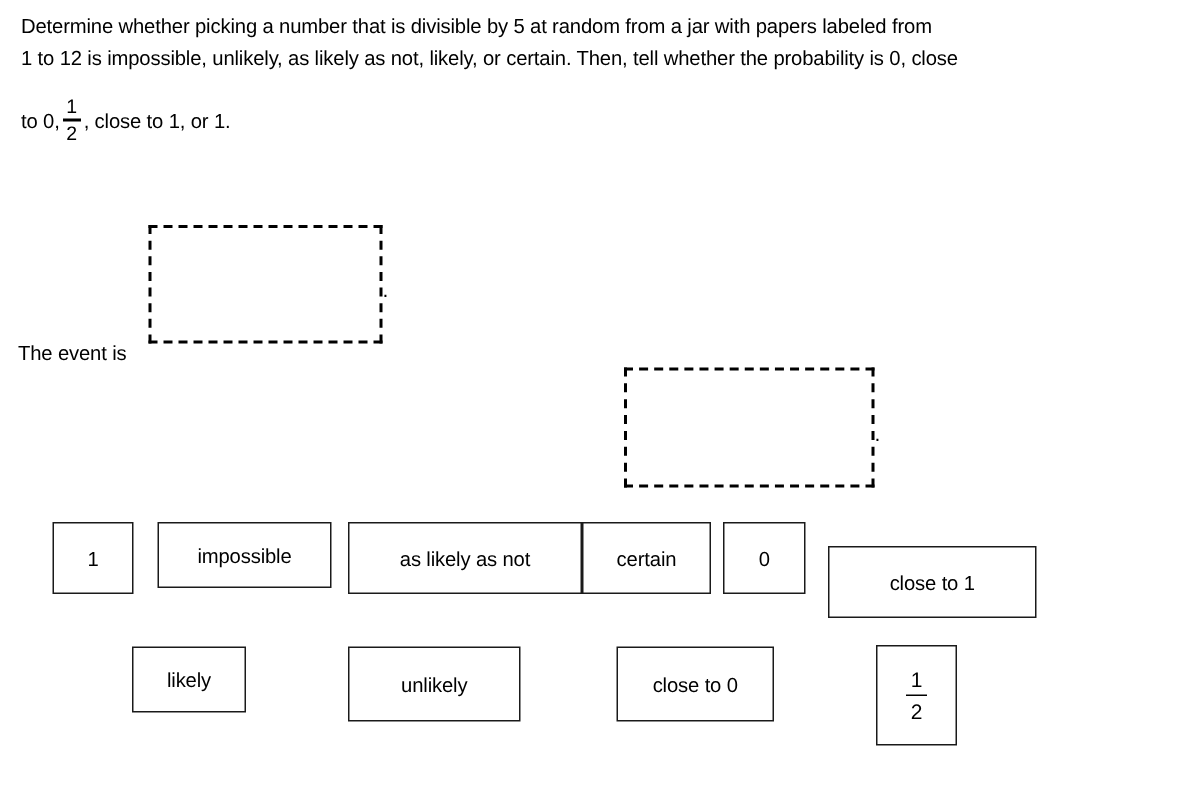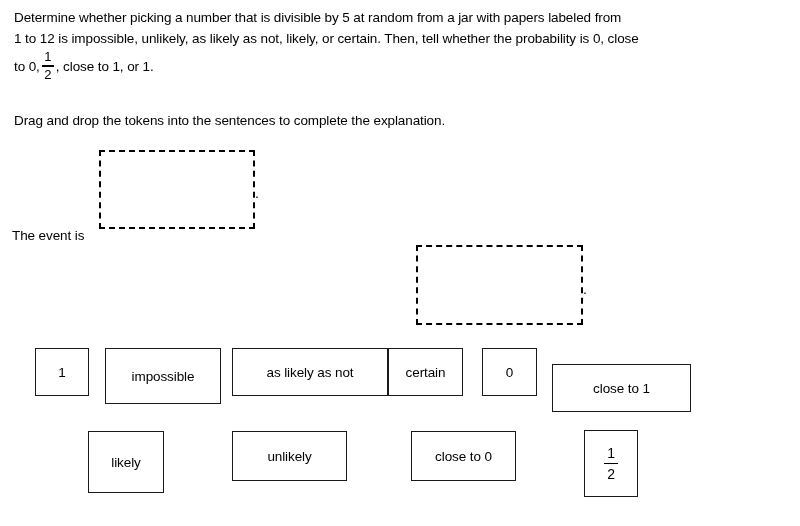--- a/index.html
+++ b/index.html
@@ -35,21 +35,21 @@
     line-height: 21px;
     letter-spacing: -0.1px;
   }
   .prompt-line {
     white-space: nowrap;
   }
   .prompt-line-3 {
     display: flex;
     align-items: center;
     height: 30px;
-    margin-top: 2px;
+    margin-top: 16px;
   }
 
   
   .frac-inline {
     display: inline-flex;
     flex-direction: column;
     align-items: center;
     justify-content: center;
     vertical-align: middle;
     margin: 0 2px;
@@ -152,28 +152,28 @@
     background: #000;
   }
   .token.frac-token .den {
     font-size: 14px;
     line-height: 16px;
     padding-top: 2px;
   }
 
   
   #token-1              { left: 31px;  top: 348px; width: 54px;  height: 48px; }
-  #token-impossible     { left: 101px; top: 348px; width: 116px; height: 56px; }
+  #token-impossible     { left: 101px; top: 348px; width: 116px; height: 44px; }
   #token-as-likely-as-not { left: 228px; top: 348px; width: 156px; height: 48px; }
-  #token-certain        { left: 384px; top: 348px; width: 75px;  height: 48px; }
+  #token-certain        { left: 384px; top: 348px; width: 86px;  height: 48px; }
   #token-0              { left: 478px; top: 348px; width: 55px;  height: 48px; }
   #token-close-to-1     { left: 548px; top: 348px; width: 139px; height: 48px; margin-top: 16px; }
 
   
-  #token-likely         { left: 84px;  top: 431px; width: 76px;  height: 62px; }
+  #token-likely         { left: 84px;  top: 431px; width: 76px;  height: 44px; }
   #token-unlikely       { left: 228px; top: 431px; width: 115px; height: 50px; }
   #token-close-to-0     { left: 407px; top: 431px; width: 105px; height: 50px; }
   #token-half           { left: 580px; top: 430px; width: 54px;  height: 67px; }
 </style>
 </head>
 <body>
 
 <div class="stage">
 
   <div class="prompt">
@@ -183,21 +183,20 @@
       <span>to 0,</span>
       <span class="frac-inline">
         <span class="num">1</span>
         <span class="bar"></span>
         <span class="den">2</span>
       </span>
       <span>, close to 1, or 1.</span>
     </div>
   </div>
 
-  <div class="drag-instruction">Drag and drop the tokens into the sentences to complete the explanation.</div>
 
   <div class="sentence-label" id="sentence1-label">The event is</div>
   <div class="dropzone" id="dropzone1"></div>
   <div class="period" id="period1">.</div>
 
   <div class="dropzone" id="dropzone2"></div>
   <div class="period" id="period2">.</div>
 
   <div class="token" id="token-1">1</div>
   <div class="token" id="token-impossible">impossible</div>

